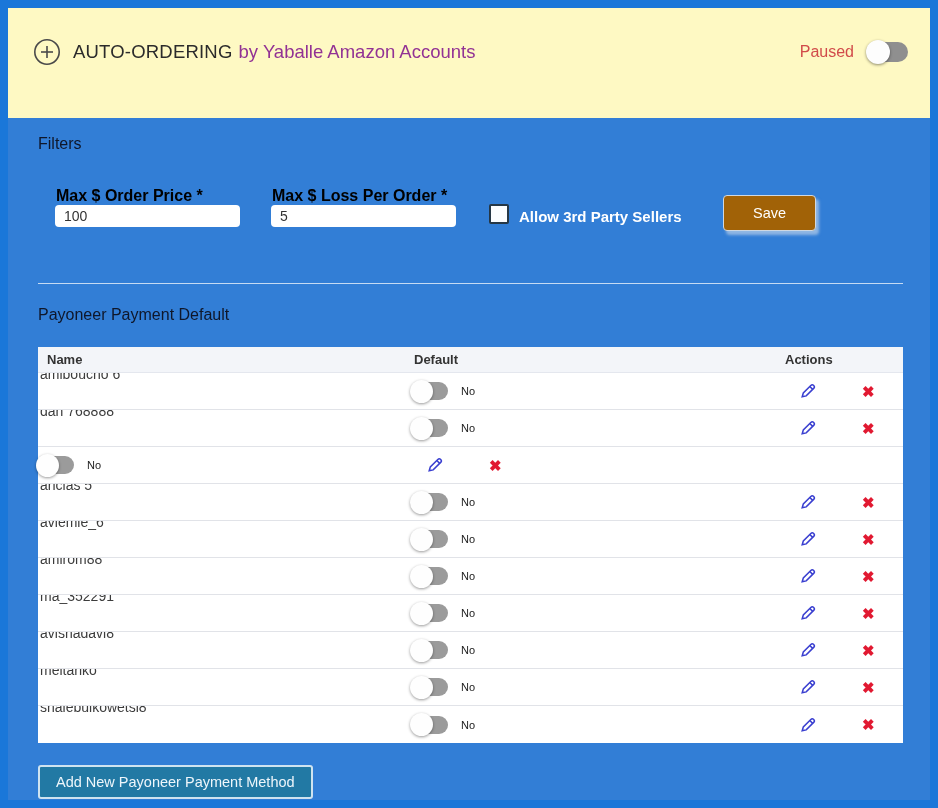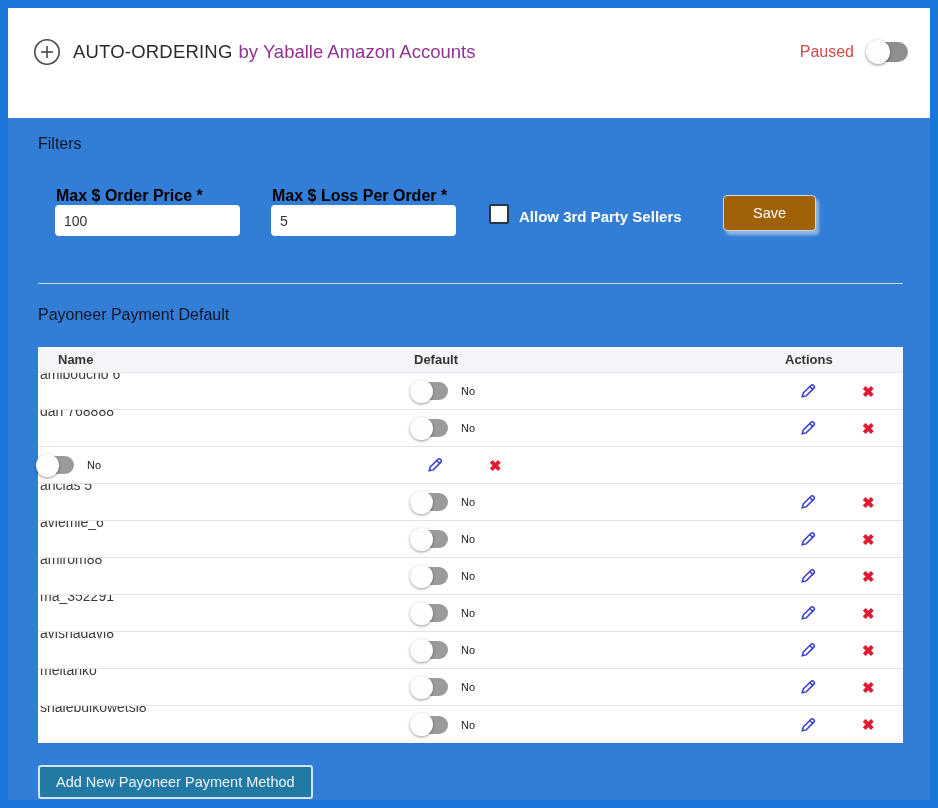--- a/index.html
+++ b/index.html
@@ -5,42 +5,42 @@
   html,body{margin:0;padding:0;}
   body{
     width:938px;height:808px;position:relative;
     background:#1a77d9;
     font-family:"Liberation Sans",sans-serif;
     overflow:hidden;
   }
   .app{position:absolute;left:8px;top:8px;width:922px;height:792px;}
 
   
-  .header{position:absolute;top:0;left:0;right:0;height:118px;background:#ffffff;}
+  .header{position:absolute;top:0;left:0;right:0;height:118px;background:#fef9c3;}
   .header-row{display:flex;align-items:center;padding:30px 22px 0 25px;}
   .plus-icon{width:28px;height:28px;margin-right:12px;flex:0 0 auto;}
   .title{font-size:18.5px;color:#2b2b2b;letter-spacing:.2px;}
   .subtitle{font-size:18.5px;color:#923294;margin-left:6px;}
   .header-right{margin-left:auto;display:flex;align-items:center;}
   .paused-label{font-size:16px;color:#d14b4a;margin-right:14px;}
   .toggle{position:relative;width:40px;height:20px;background:#8f8f8f;border-radius:11px;flex:0 0 auto;}
   .toggle .knob{
     position:absolute;left:-2px;top:-2px;width:24px;height:24px;border-radius:50%;
     background:#fdfdfd;box-shadow:0 1px 3px rgba(0,0,0,.45);
   }
 
   
   .panel{position:absolute;top:110px;left:0;right:0;bottom:0;background:#327ed6;}
   .section-title{position:absolute;left:30px;color:#0f172a;font-size:16px;font-weight:400;}
   .filters-title{top:17px;}
   .field-label{position:absolute;top:69px;color:#000000;font-size:16px;font-weight:bold;}
   .lbl-price{left:48px;}
   .lbl-loss{left:264px;}
   .text-input{
-    position:absolute;top:87px;width:185px;height:31px;box-sizing:border-box;
+    position:absolute;top:87px;width:185px;height:22px;box-sizing:border-box;
     border:none;border-radius:4px;background:#fff;color:#333;
     font-family:"Liberation Sans",sans-serif;font-size:14px;padding:0 9px;outline:none;
   }
   .in-price{left:47px;}
   .in-loss{left:263px;}
   .checkbox{
     position:absolute;left:481px;top:86px;width:20px;height:20px;box-sizing:border-box;
     background:#fbfdff;border:2px solid #253746;border-radius:2px;
   }
   .checkbox-label{position:absolute;left:511px;top:90px;color:#fff;font-size:15px;font-weight:bold;}
@@ -55,21 +55,21 @@
 
   
   .table{
     position:absolute;left:30px;top:229px;width:865px;height:396px;background:#fff;
   }
   .thead{
     display:grid;grid-template-columns:374px 373px 1fr;align-items:center;
     height:26px;background:#f3f5f9;border-bottom:1px solid #e4e7ee;box-sizing:border-box;
   }
   .th{font-size:13px;font-weight:bold;color:#333;}
-  .th-name{padding-left:20px;}
+  .th-name{padding-left:9px;}
   .th-default{padding-left:2px;}
   .trow{
     display:grid;grid-template-columns:374px 373px 1fr;align-items:center;
     height:37px;box-sizing:border-box;border-bottom:1px solid #e1e3e8;background:#fff;
   }
   .trow:last-child{border-bottom:none;}
   .cell-name{position:relative;height:100%;overflow:hidden;}
   .name-text{
     position:absolute;top:-7px;left:2px;font-size:14px;color:#3c3c3c;white-space:nowrap;
   }

